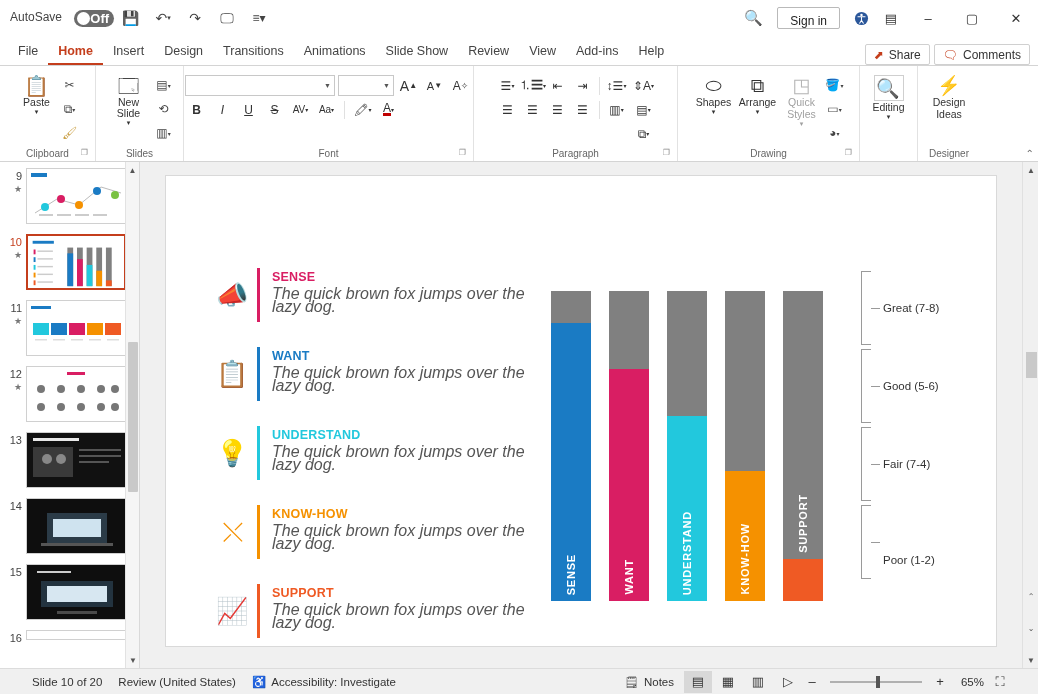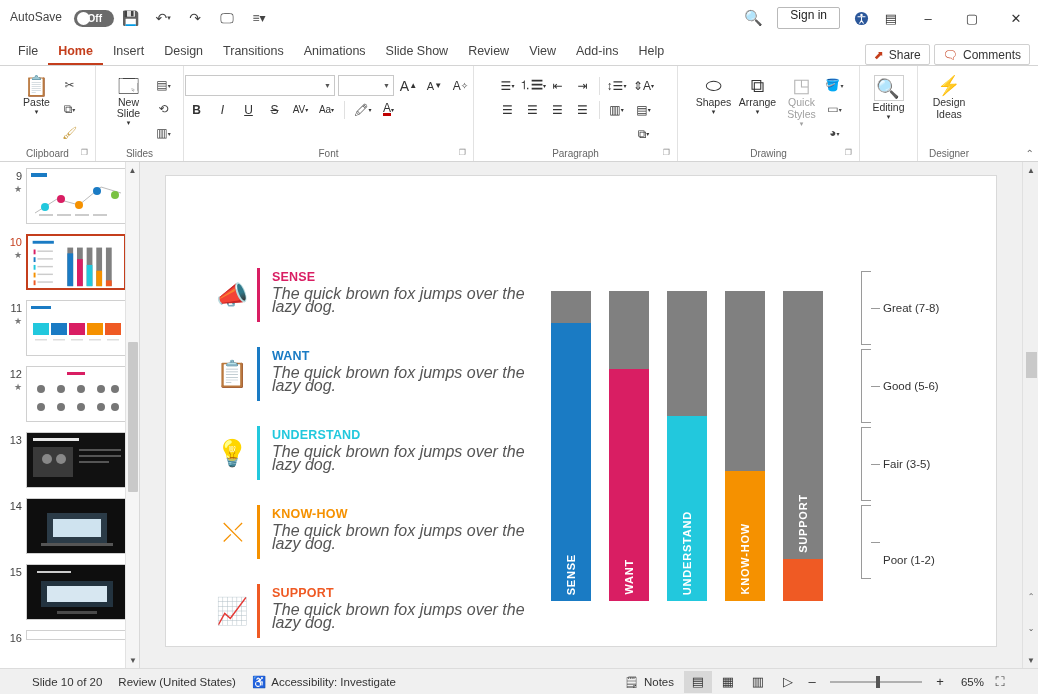--- a/index.html
+++ b/index.html
@@ -23,41 +23,41 @@
   .autosave { display:flex; gap:12px; }
   .autosave-label { font-size:12px; color:#444; }
   .toggle {
     width:40px; height:17px; border-radius:9px; background:#6b6b6b;
     position:relative; display:flex; align-items:center;
   }
   .toggle .knob {
     width:13px; height:13px; border-radius:50%; background:#fff;
     position:absolute; left:3px;
   }
-  .toggle .off { position:absolute; right:12px; color:#fff; font-size:10px; font-weight:bold; }
+  .toggle .off { position:absolute; right:5px; color:#fff; font-size:13px; font-weight:bold; }
   .tb-icon {
     width:30px; height:28px; display:flex; align-items:center; justify-content:center;
     color:#444; font-size:14px; margin-left:2px;
   }
   .tb-icon.small { font-size:12px; }
   .doc-title {
     position:absolute; left:0; right:0; text-align:center;
     font-size:13px; color:#c43e1c; font-weight:bold; pointer-events:none;
   }
   .doc-title .caret { color:#444; font-weight:normal; font-size:10px; }
   .title-right {
     margin-left:auto; display:flex; align-items:center; height:36px;
   }
   .search-btn {
     width:36px; height:30px; display:flex; align-items:center; justify-content:center;
     color:#c43e1c; font-size:15px;
   }
   .signin {
     border:1px solid #b9b9b9; border-radius:2px; height:22px; padding:0 12px;
-    display:flex; align-items:flex-start; font-size:12px; color:#222; background:#fff; margin:0 6px;
+    display:flex; align-items:flex-end; font-size:12px; color:#222; background:#fff; margin:0 6px;
   }
   .win-btn {
     width:44px; height:36px; display:flex; align-items:center; justify-content:center;
     font-size:13px; color:#333;
   }
 
   
   .tabs {
     height:30px; display:flex; align-items:flex-end; padding-left:8px;
     border-bottom:1px solid #d4d4d4; background:#fff; flex:0 0 30px;
@@ -750,21 +750,21 @@
               <div class="scale-label" style="top:37px;">Great (7-8)</div>
 
               <div class="brace" style="top:78px; height:74px;">
                 <span class="tick"></span>
               </div>
               <div class="scale-label" style="top:115px;">Good (5-6)</div>
 
               <div class="brace" style="top:156px; height:74px;">
                 <span class="tick"></span>
               </div>
-              <div class="scale-label" style="top:193px;">Fair (3-5)</div>
+              <div class="scale-label" style="top:193px;">Fair (7-4)</div>
 
               <div class="brace" style="top:234px; height:74px;">
                 <span class="tick"></span>
               </div>
               <div class="scale-label" style="top:289px;">Poor (1-2)</div>
             </div>
 
           </div>
 
         </div>

